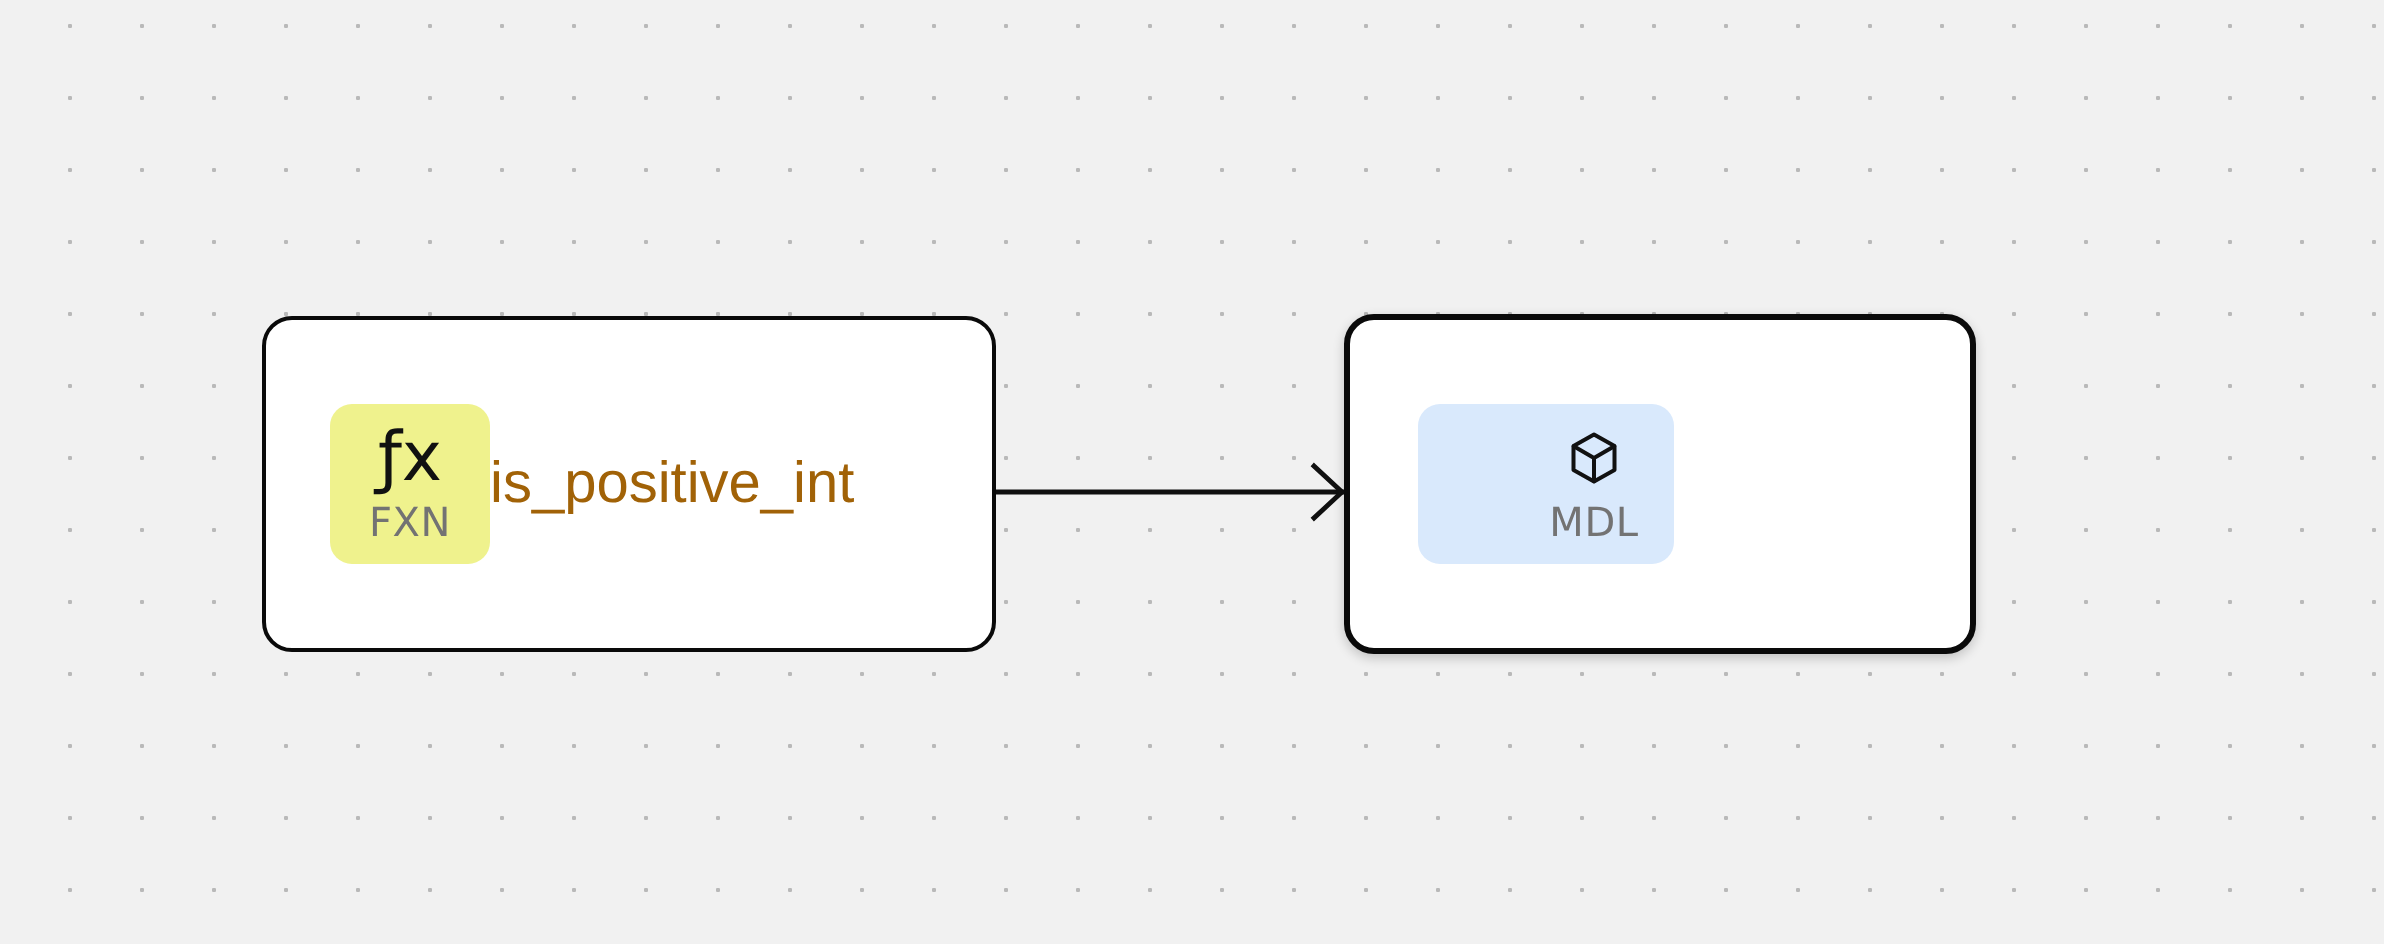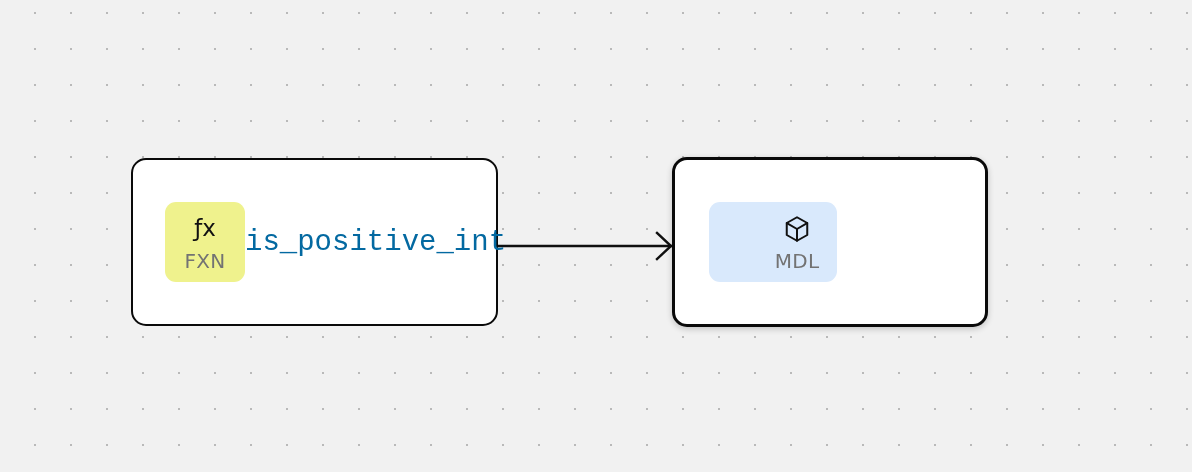--- a/index.html
+++ b/index.html
@@ -60,43 +60,43 @@
     flex-direction: column;
     align-items: center;
     justify-content: center;
     margin-left: 32px;
   }
   .badge-fxn { background: #eff28d; }
   .badge-mdl { background: #d9e9fc; margin-left: 34px; padding-left: 48px; }
 
   .badge-glyph {
     font-family: "DejaVu Sans", sans-serif;
-    font-size: 23px;
+    font-size: 34px;
     line-height: 1;
     color: #111111;
     height: 30px;
     display: flex;
     align-items: center;
     justify-content: center;
   }
   .badge-glyph svg { display: block; }
   .badge-caption {
     font-family: "DejaVu Sans", sans-serif;
     font-size: 20px;
     line-height: 1;
     color: #737373;
     margin-top: 7px;
     letter-spacing: 0.3px;
   }
 
   .node-label {
     flex: 1 1 auto;
-    font-family: Liberation Mono, monospace;
+    font-family: Liberation Sans, sans-serif;
     font-size: 29px;
-    color: #0369a1;
+    color: #a16207;
     padding-right: 18px;
     white-space: nowrap;
   }
   #node-mdl .node-label { padding-right: 22px; }
 
   
   #edge-layer {
     position: absolute;
     left: 0;
     top: 0;

